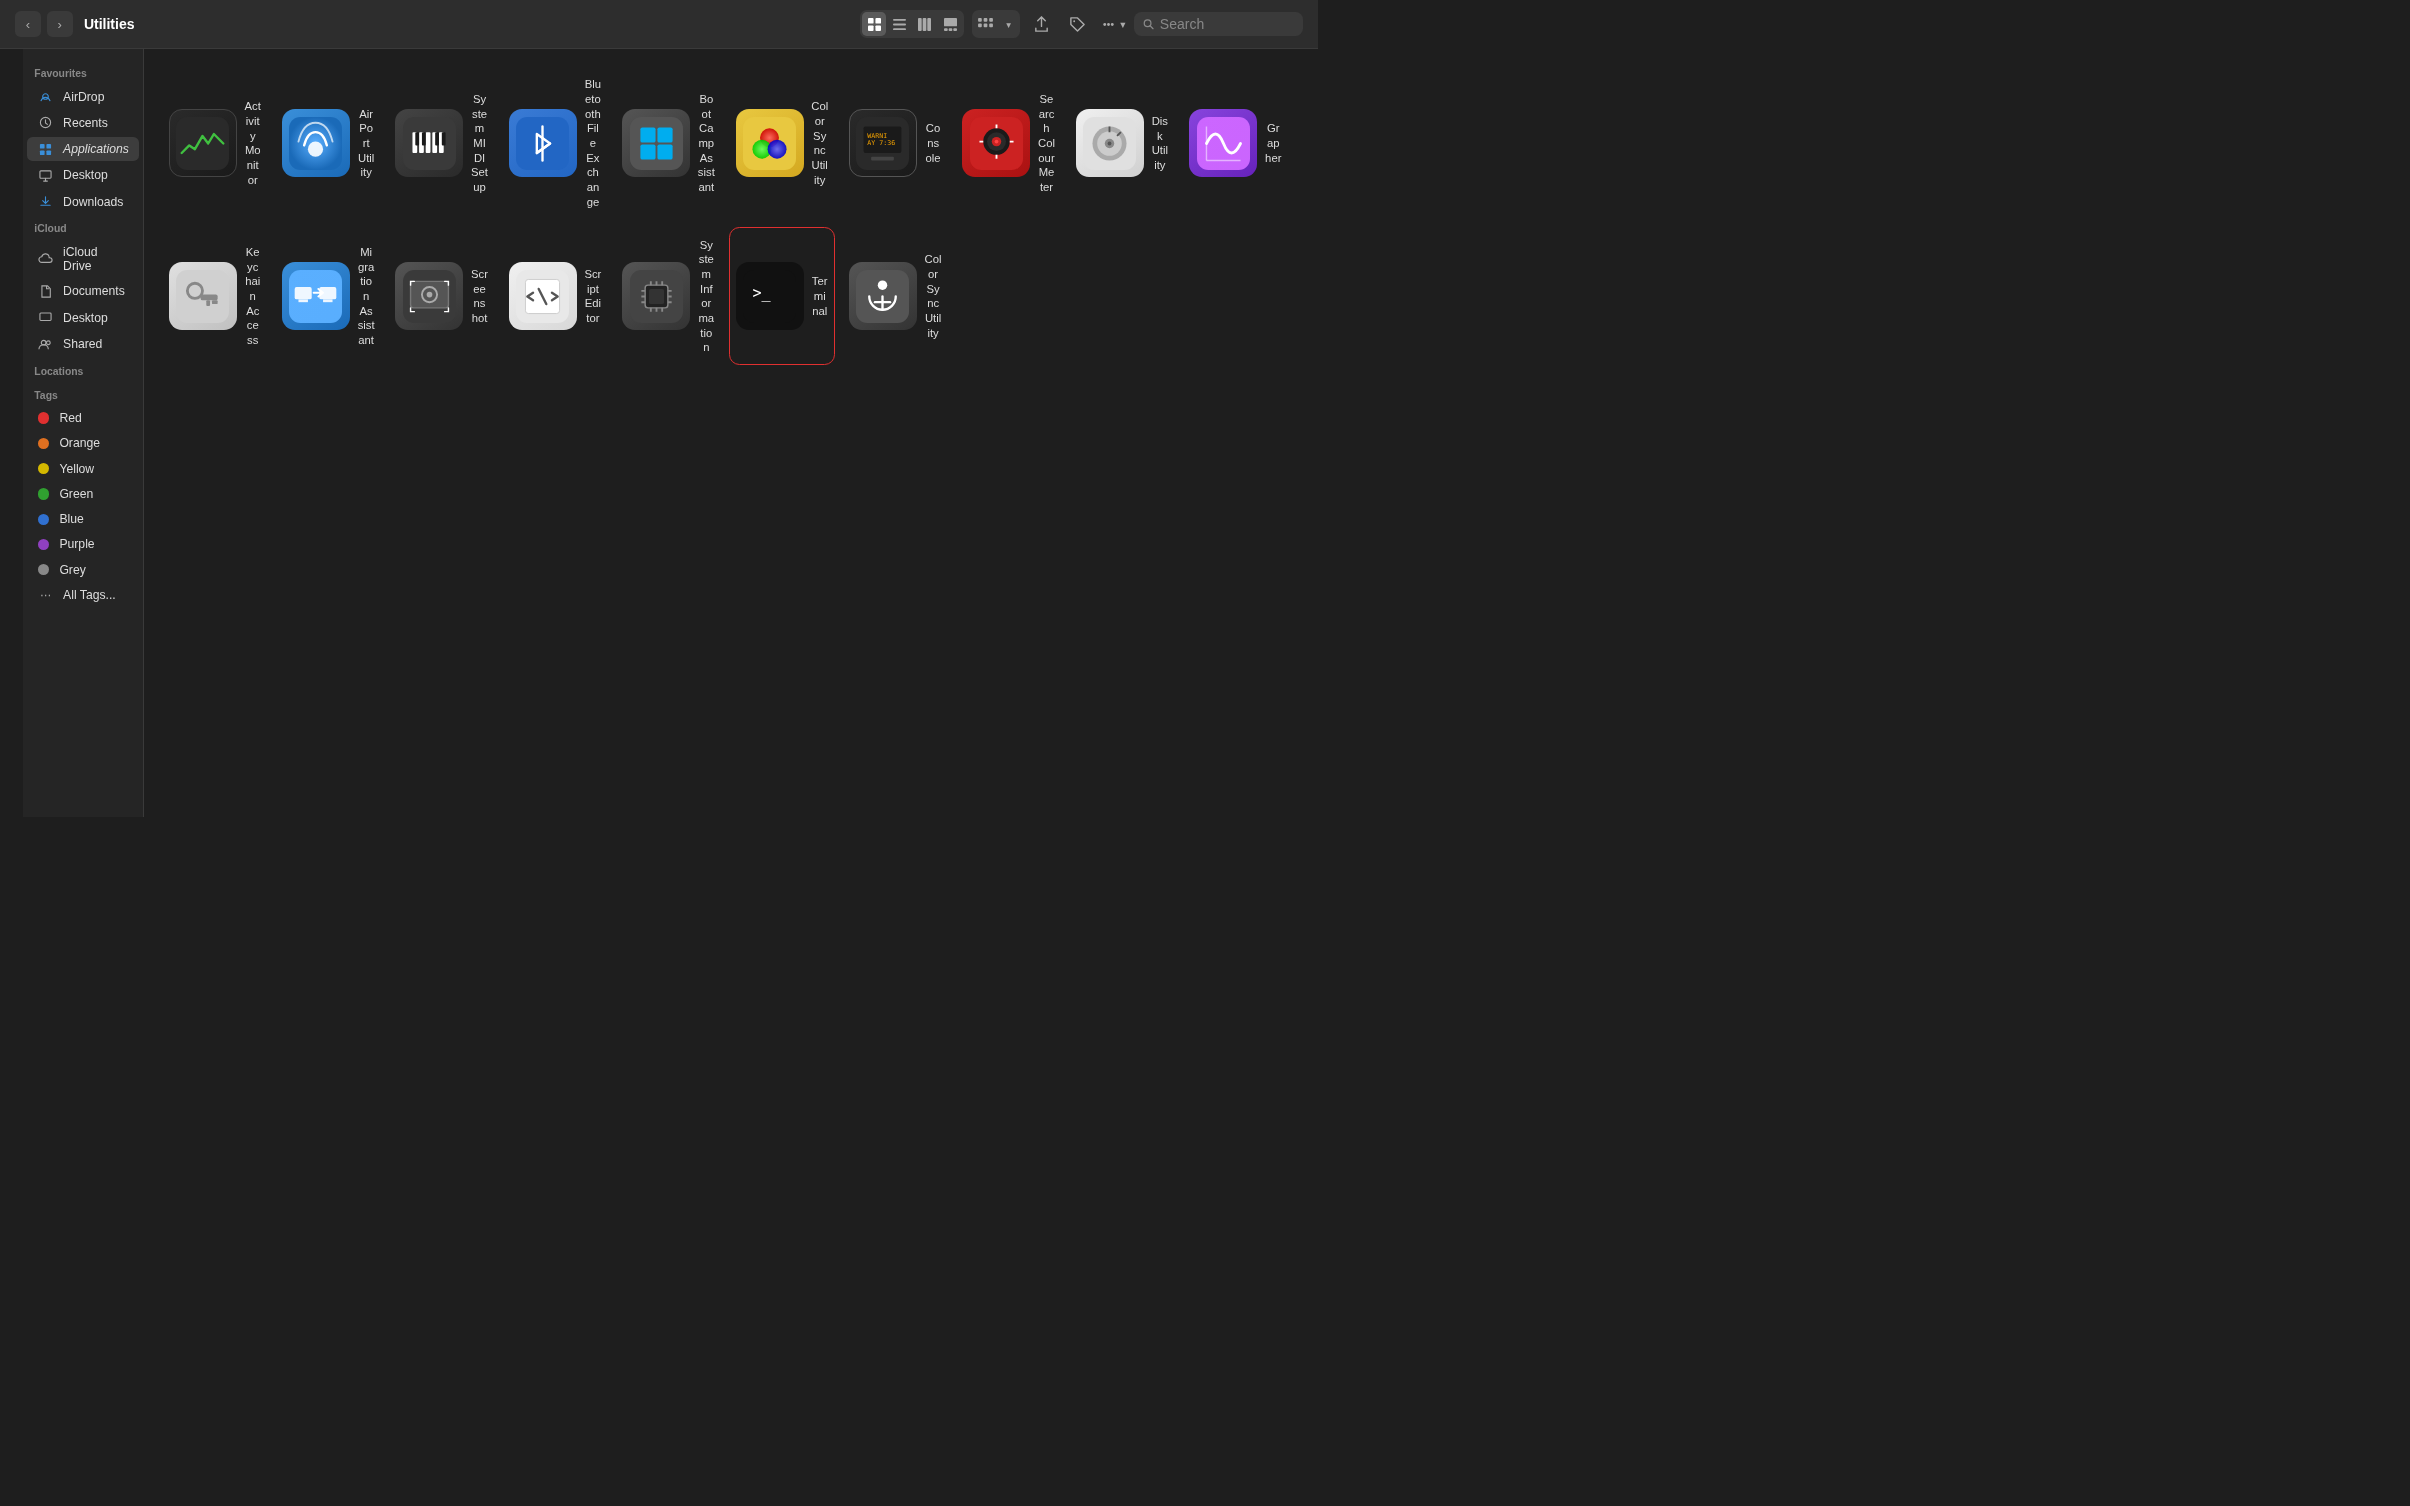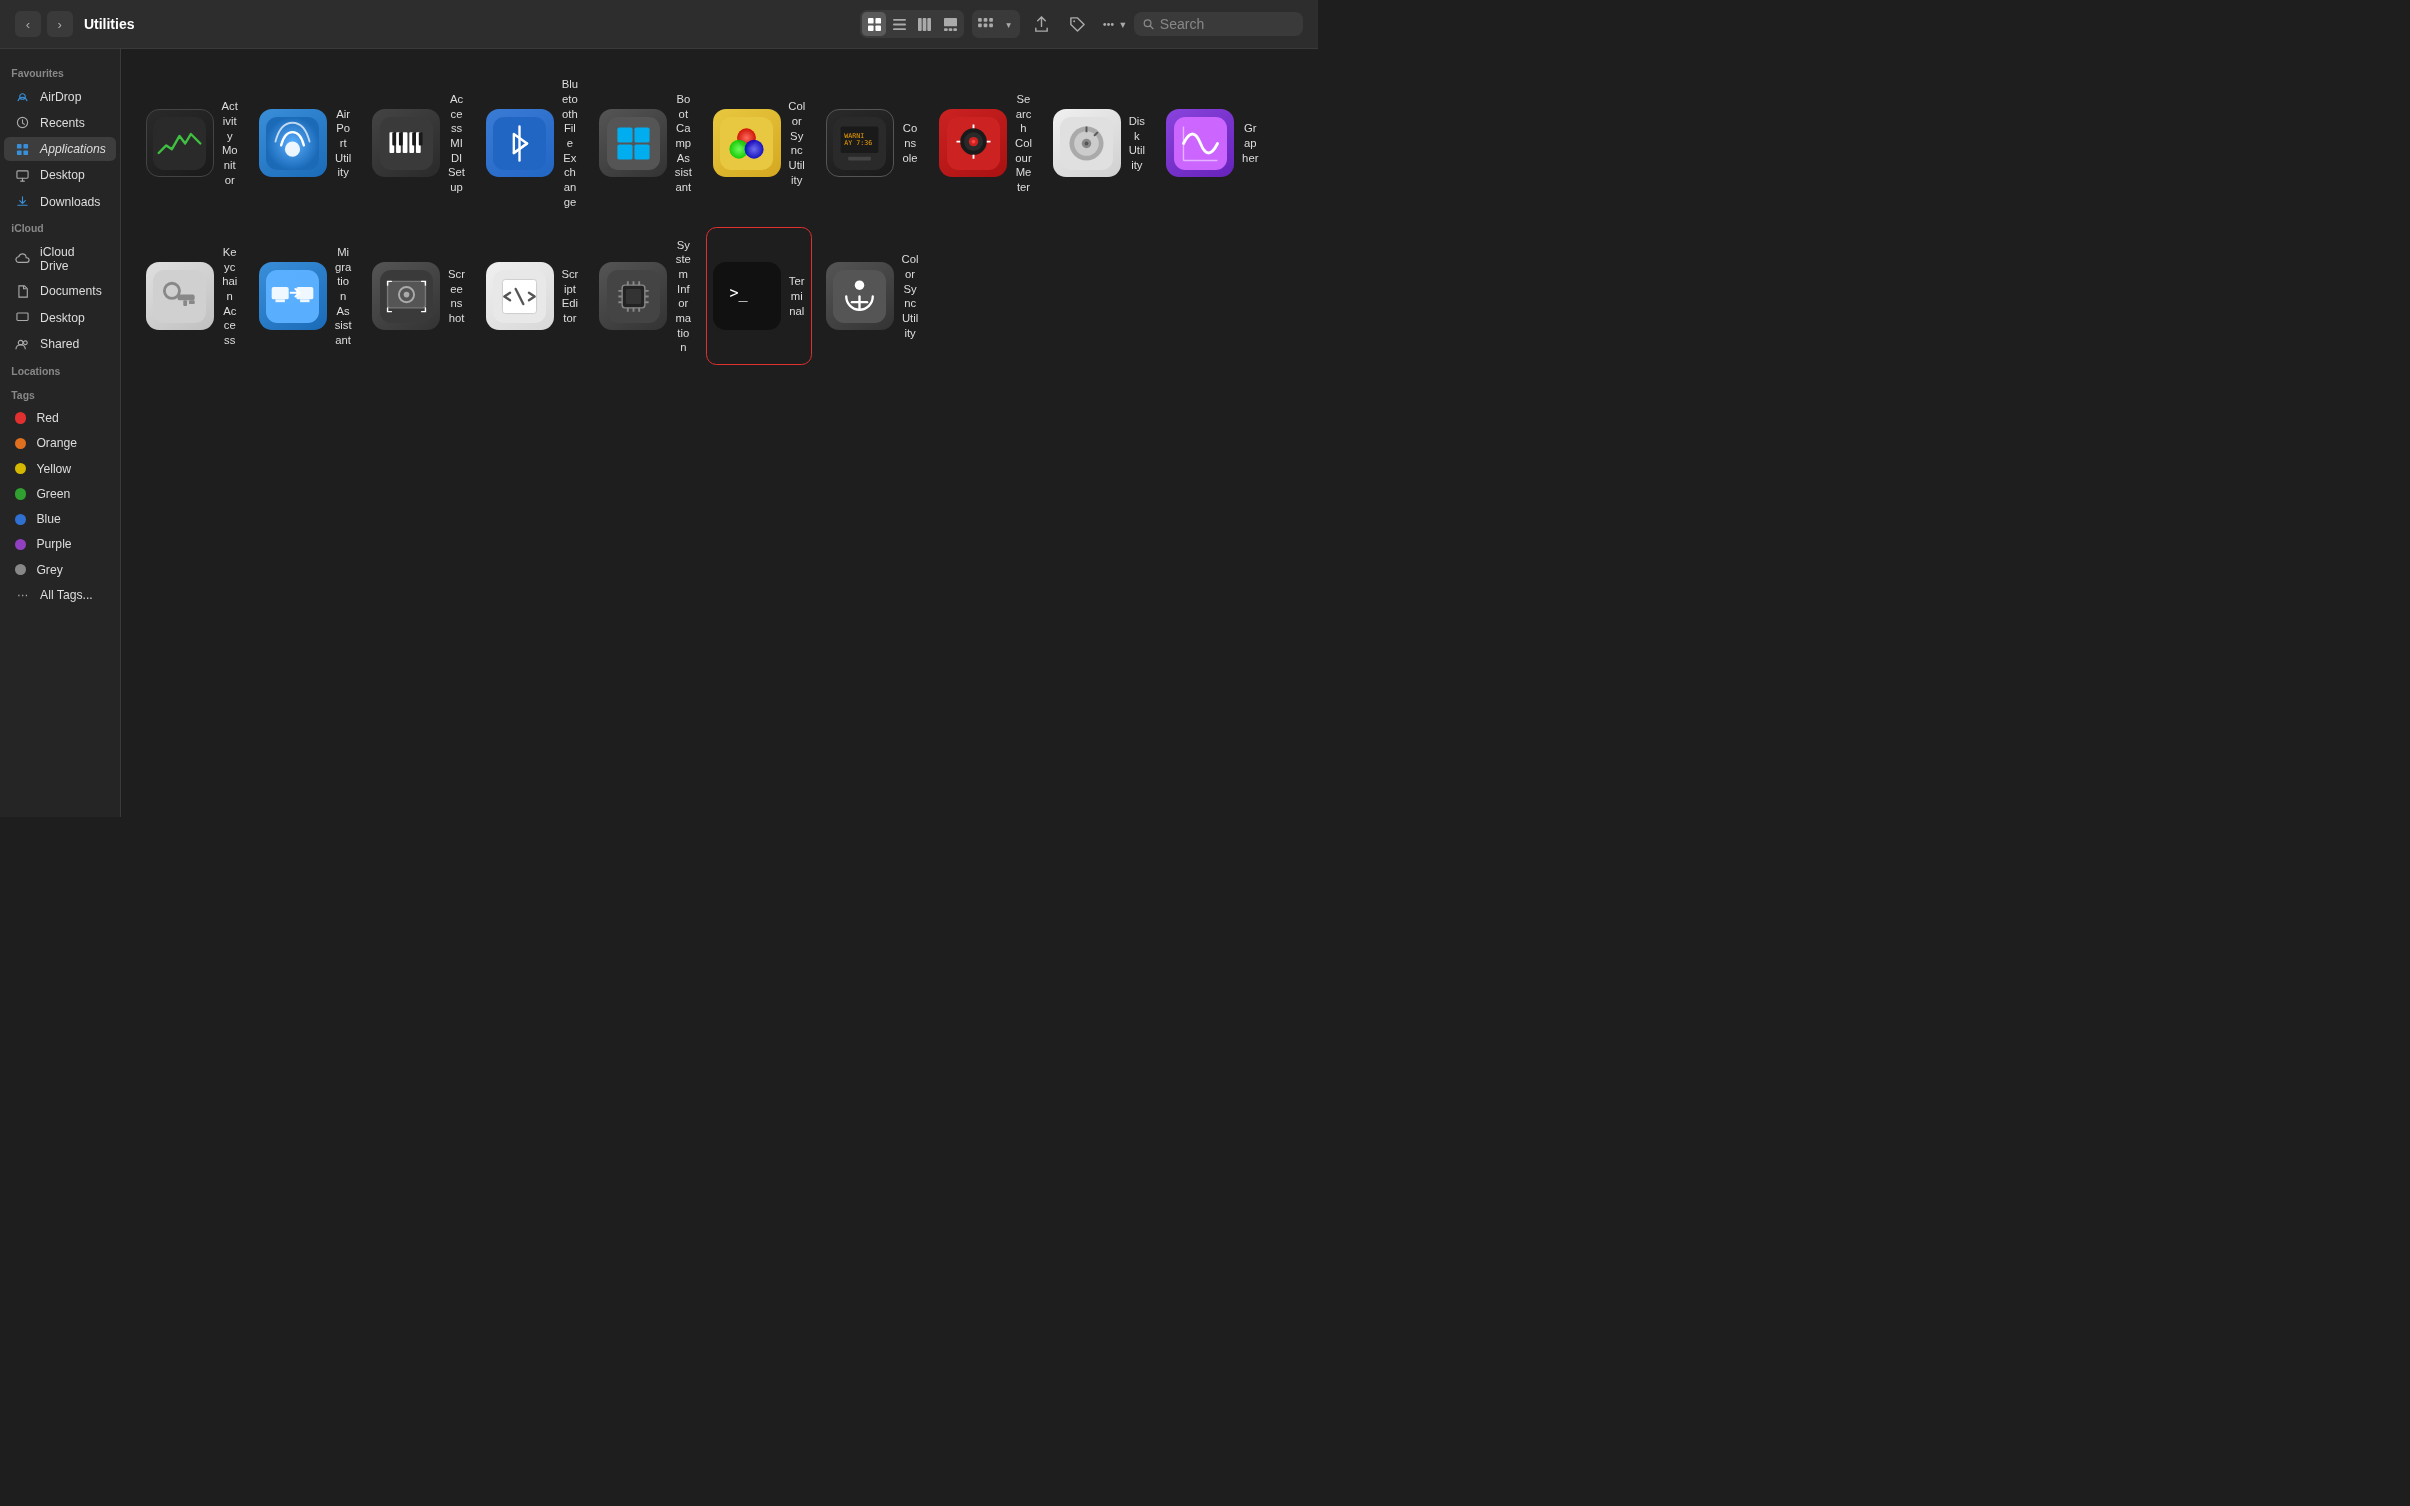--- a/index.html
+++ b/index.html
@@ -104,20 +104,21 @@
       font-size: 14px;
       width: 100%;
     }
     .search-bar input::placeholder { color: #888; }
 
     
     .main-layout {
       display: flex;
       flex: 1;
       overflow: hidden;
+      margin-left: 23px;
     }
 
     
     .sidebar {
       width: 121px;
       background: #252525;
       padding: 11.3px 0;
       display: flex;
       flex-direction: column;
       gap: 1.9px;
@@ -522,21 +523,21 @@
             <rect x="17" y="16" width="5" height="22" rx="1" fill="white"></rect>
             <rect x="24" y="16" width="5" height="22" rx="1" fill="white"></rect>
             <rect x="31" y="16" width="5" height="22" rx="1" fill="white"></rect>
             <rect x="38" y="16" width="5" height="22" rx="1" fill="white"></rect>
             <rect x="13" y="16" width="4" height="14" rx="1" fill="#1a1a1a"></rect>
             <rect x="20" y="16" width="4" height="14" rx="1" fill="#1a1a1a"></rect>
             <rect x="34" y="16" width="4" height="14" rx="1" fill="#1a1a1a"></rect>
             <rect x="41" y="16" width="4" height="14" rx="1" fill="#1a1a1a"></rect>
           </svg>
         </div>
-        <span class="app-label">Access MIDI Setup</span>
+        <span class="app-label">System MIDI Setup</span>
       </div>
 
       <div class="app-item">
         <div class="app-icon icon-bluetooth">
           <svg width="53" height="53" viewBox="0 0 56 56" fill="none">
             <rect width="56" height="56" rx="12" fill="#2266c4"></rect>
             <path d="M22 18l14 10-14 10V18z" stroke="white" stroke-width="2.5" fill="none" stroke-linejoin="round"></path>
             <path d="M22 38l14-10" stroke="white" stroke-width="2.5" stroke-linecap="round"></path>
             <path d="M28 10v36" stroke="white" stroke-width="2.5" stroke-linecap="round"></path>
           </svg>

